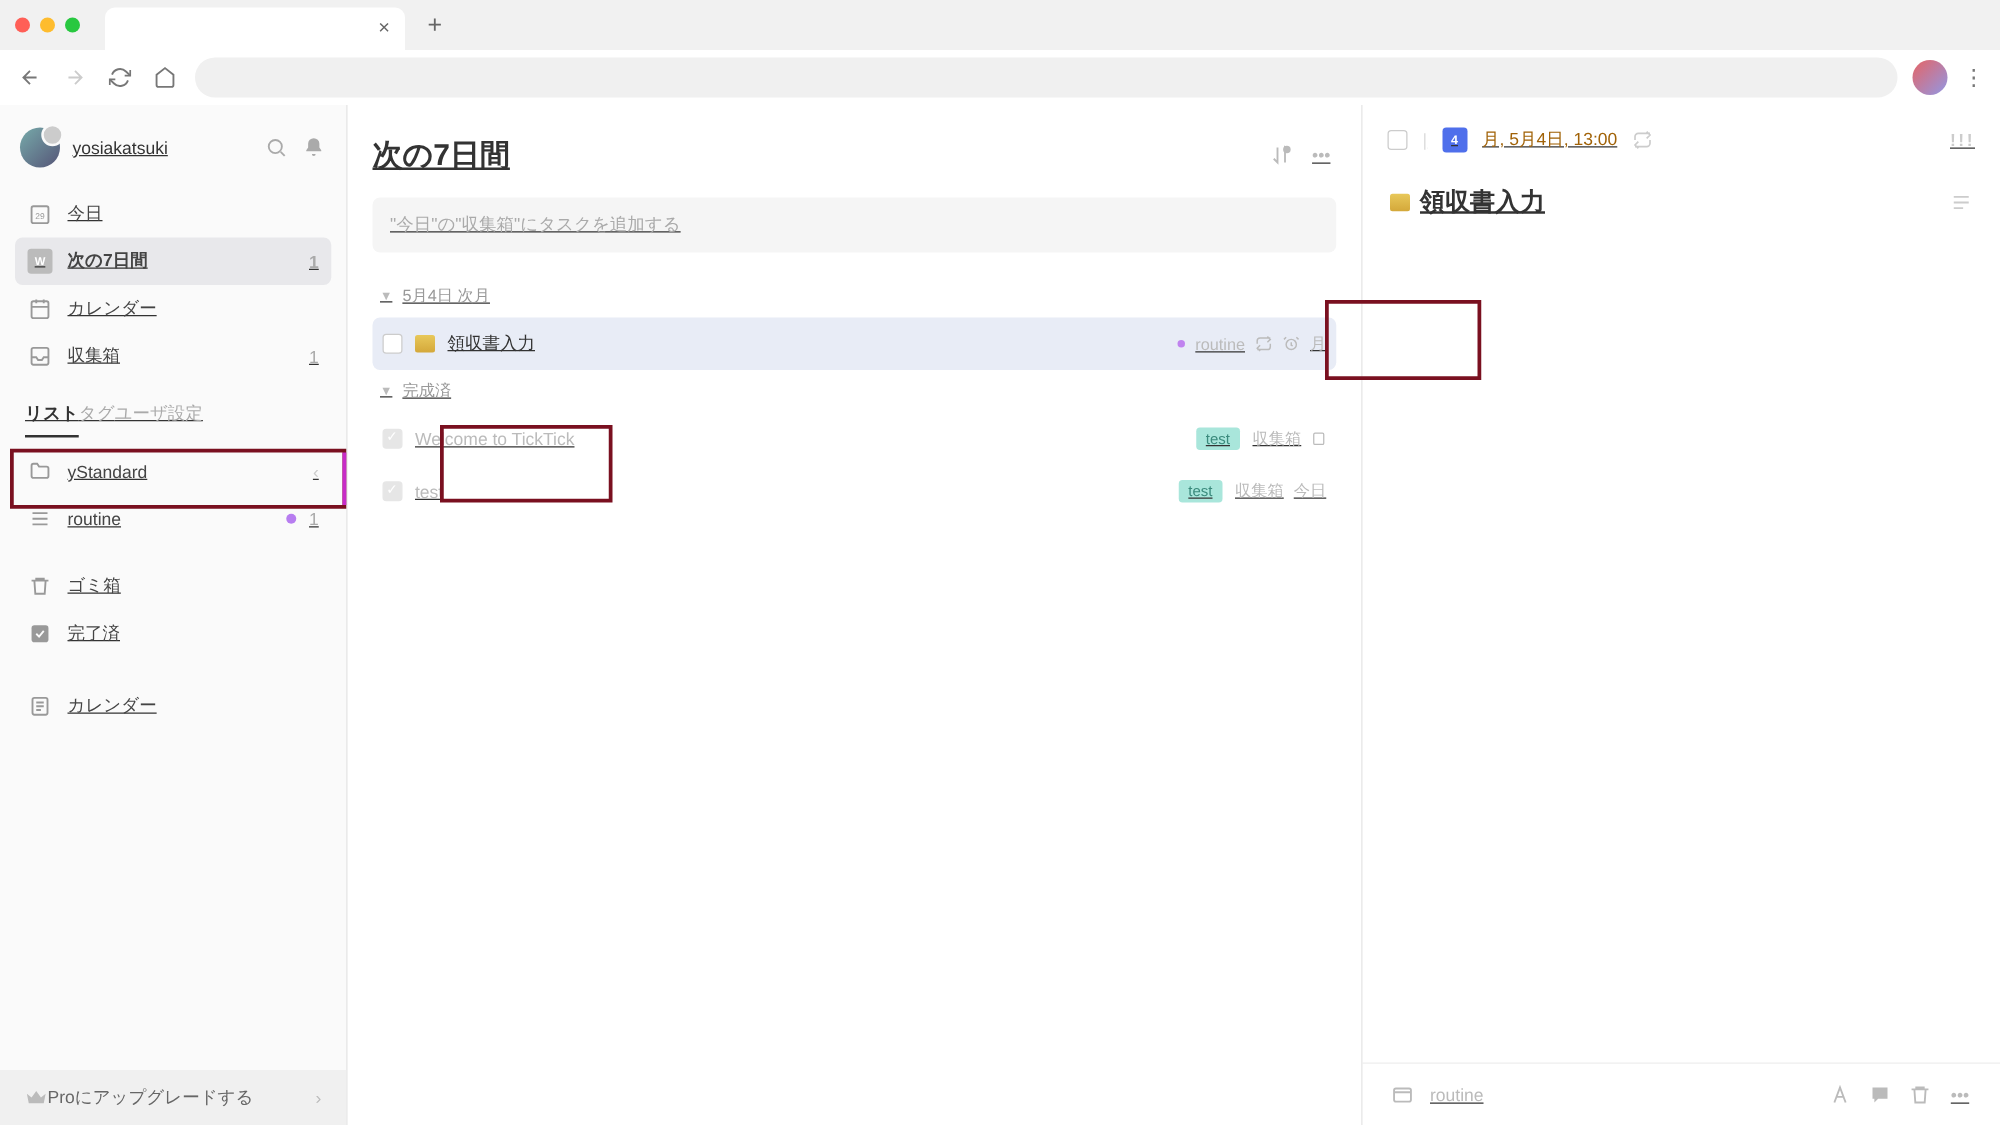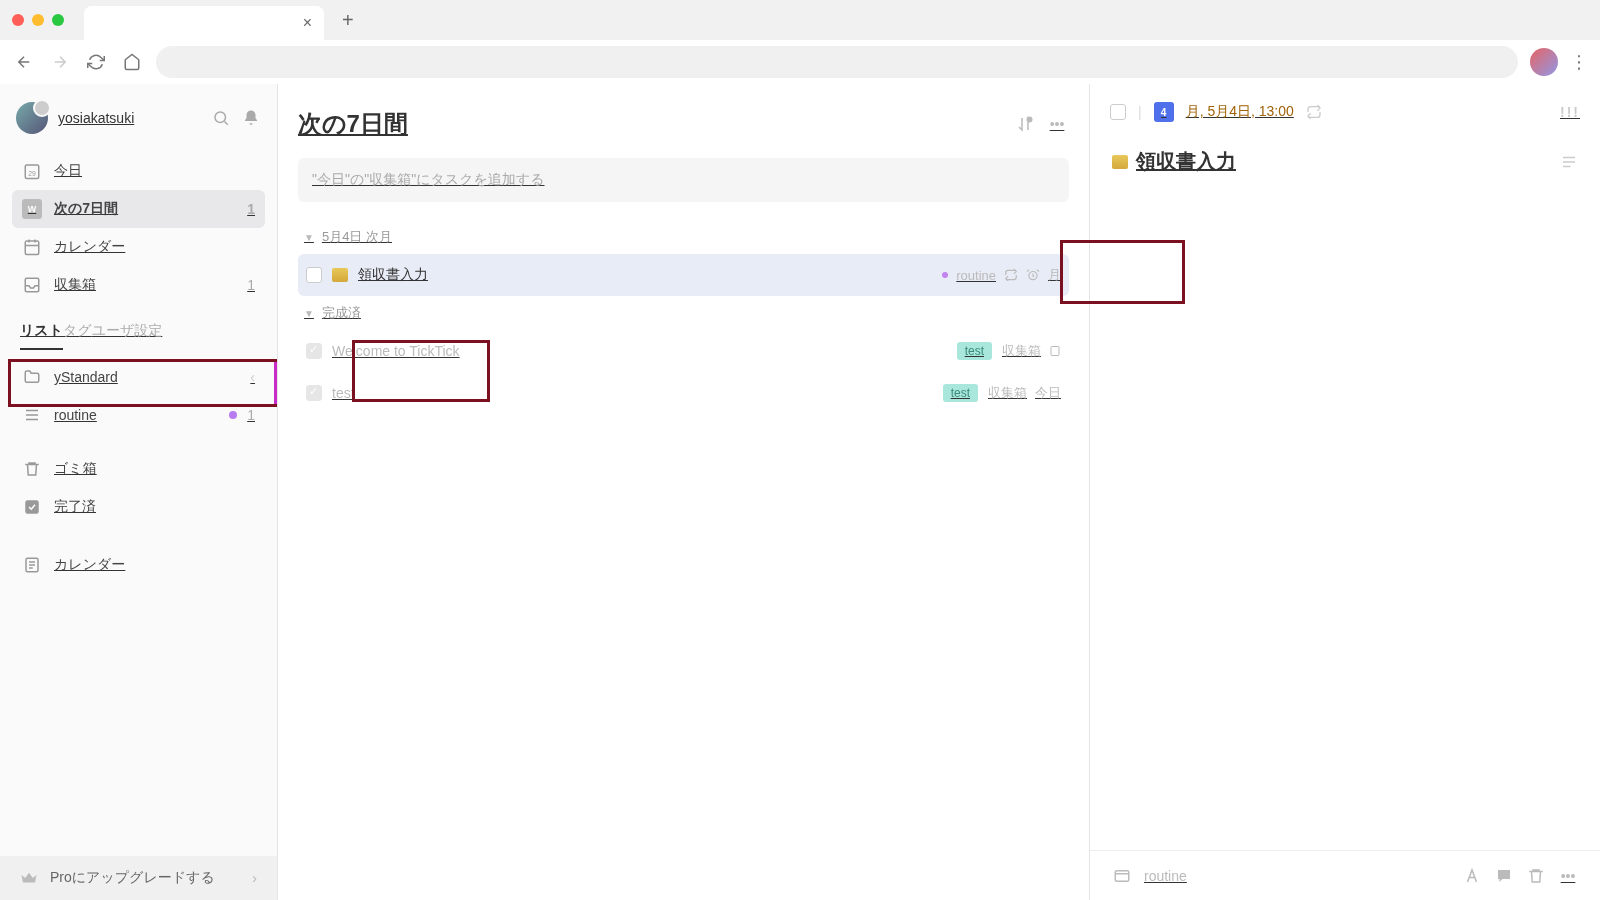--- a/index.html
+++ b/index.html
@@ -49,21 +49,21 @@
 .sb-tab { padding: 8px 0; color: #aaa; cursor: pointer; }
 .sb-tab.active { color: #333; font-weight: 700; border-bottom: 2px solid #333; }
 
 
 .sb-lists { padding: 8px 12px; }
 .sb-lists .sb-item .chev { margin-left: auto; color: #ccc; }
 .dot-purple { width: 8px; height: 8px; background: #b77df0; border-radius: 50%; }
 
 
 .sb-bottom { margin-top: 8px; padding: 0 12px; }
-.sb-footer { position: absolute; bottom: 0; left: 0; right: 0; height: 44px; background: #f0f0f0; display: flex; align-items: center; padding: 0 20px; gap: 12px; color: #666; }
+.sb-footer { position: absolute; bottom: 0; left: 0; right: 0; height: 44px; background: #f0f0f0; display: flex; align-items: center; padding: 0 20px; color: #666; }
 .sb-footer .chev-r { margin-left: auto; color: #bbb; }
 
 
 .hl-box { position: absolute; border: 3px solid #7a1020; pointer-events: none; }
 .hl-inbox { left: 8px; right: 0; top: 275px; height: 48px; }
 .hl-inbox::after { content: ""; position: absolute; right: -3px; top: 0; bottom: 0; width: 3px; background: #c82bc8; }
 .hl-task { left: 320px; top: 258px; width: 138px; height: 62px; }
 .hl-title { left: 960px; top: 160px; width: 125px; height: 64px; }
 
 

